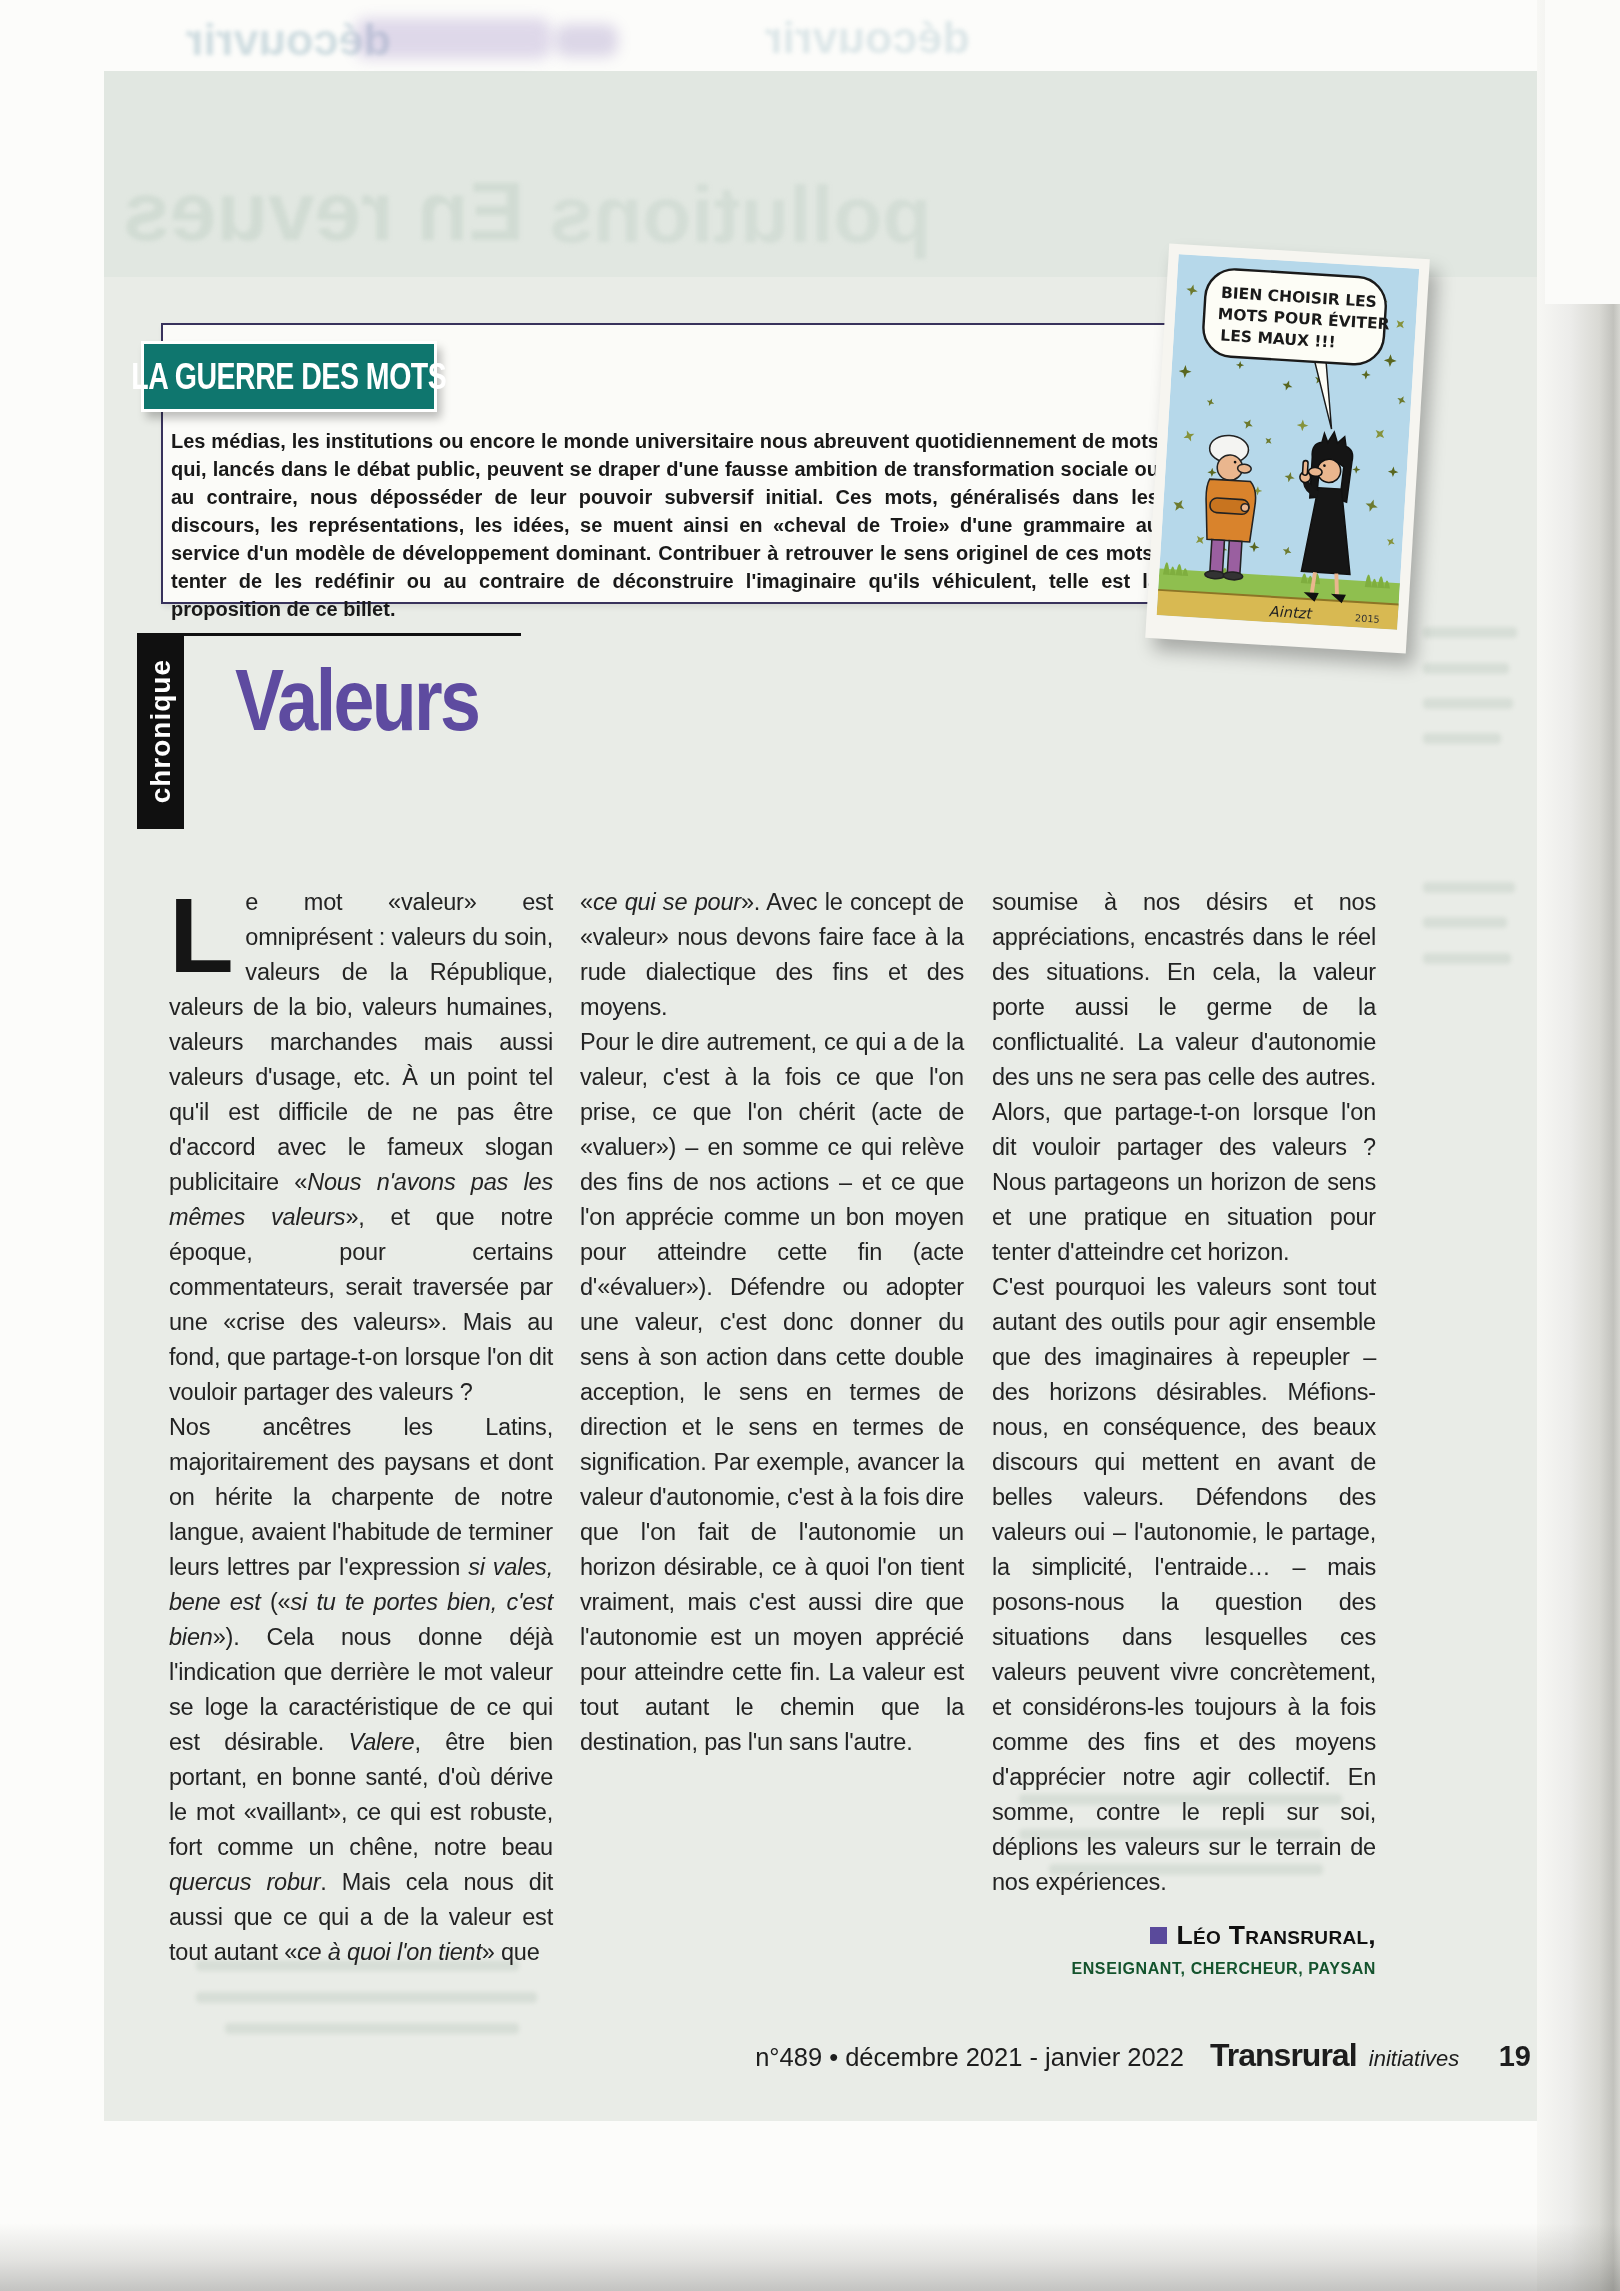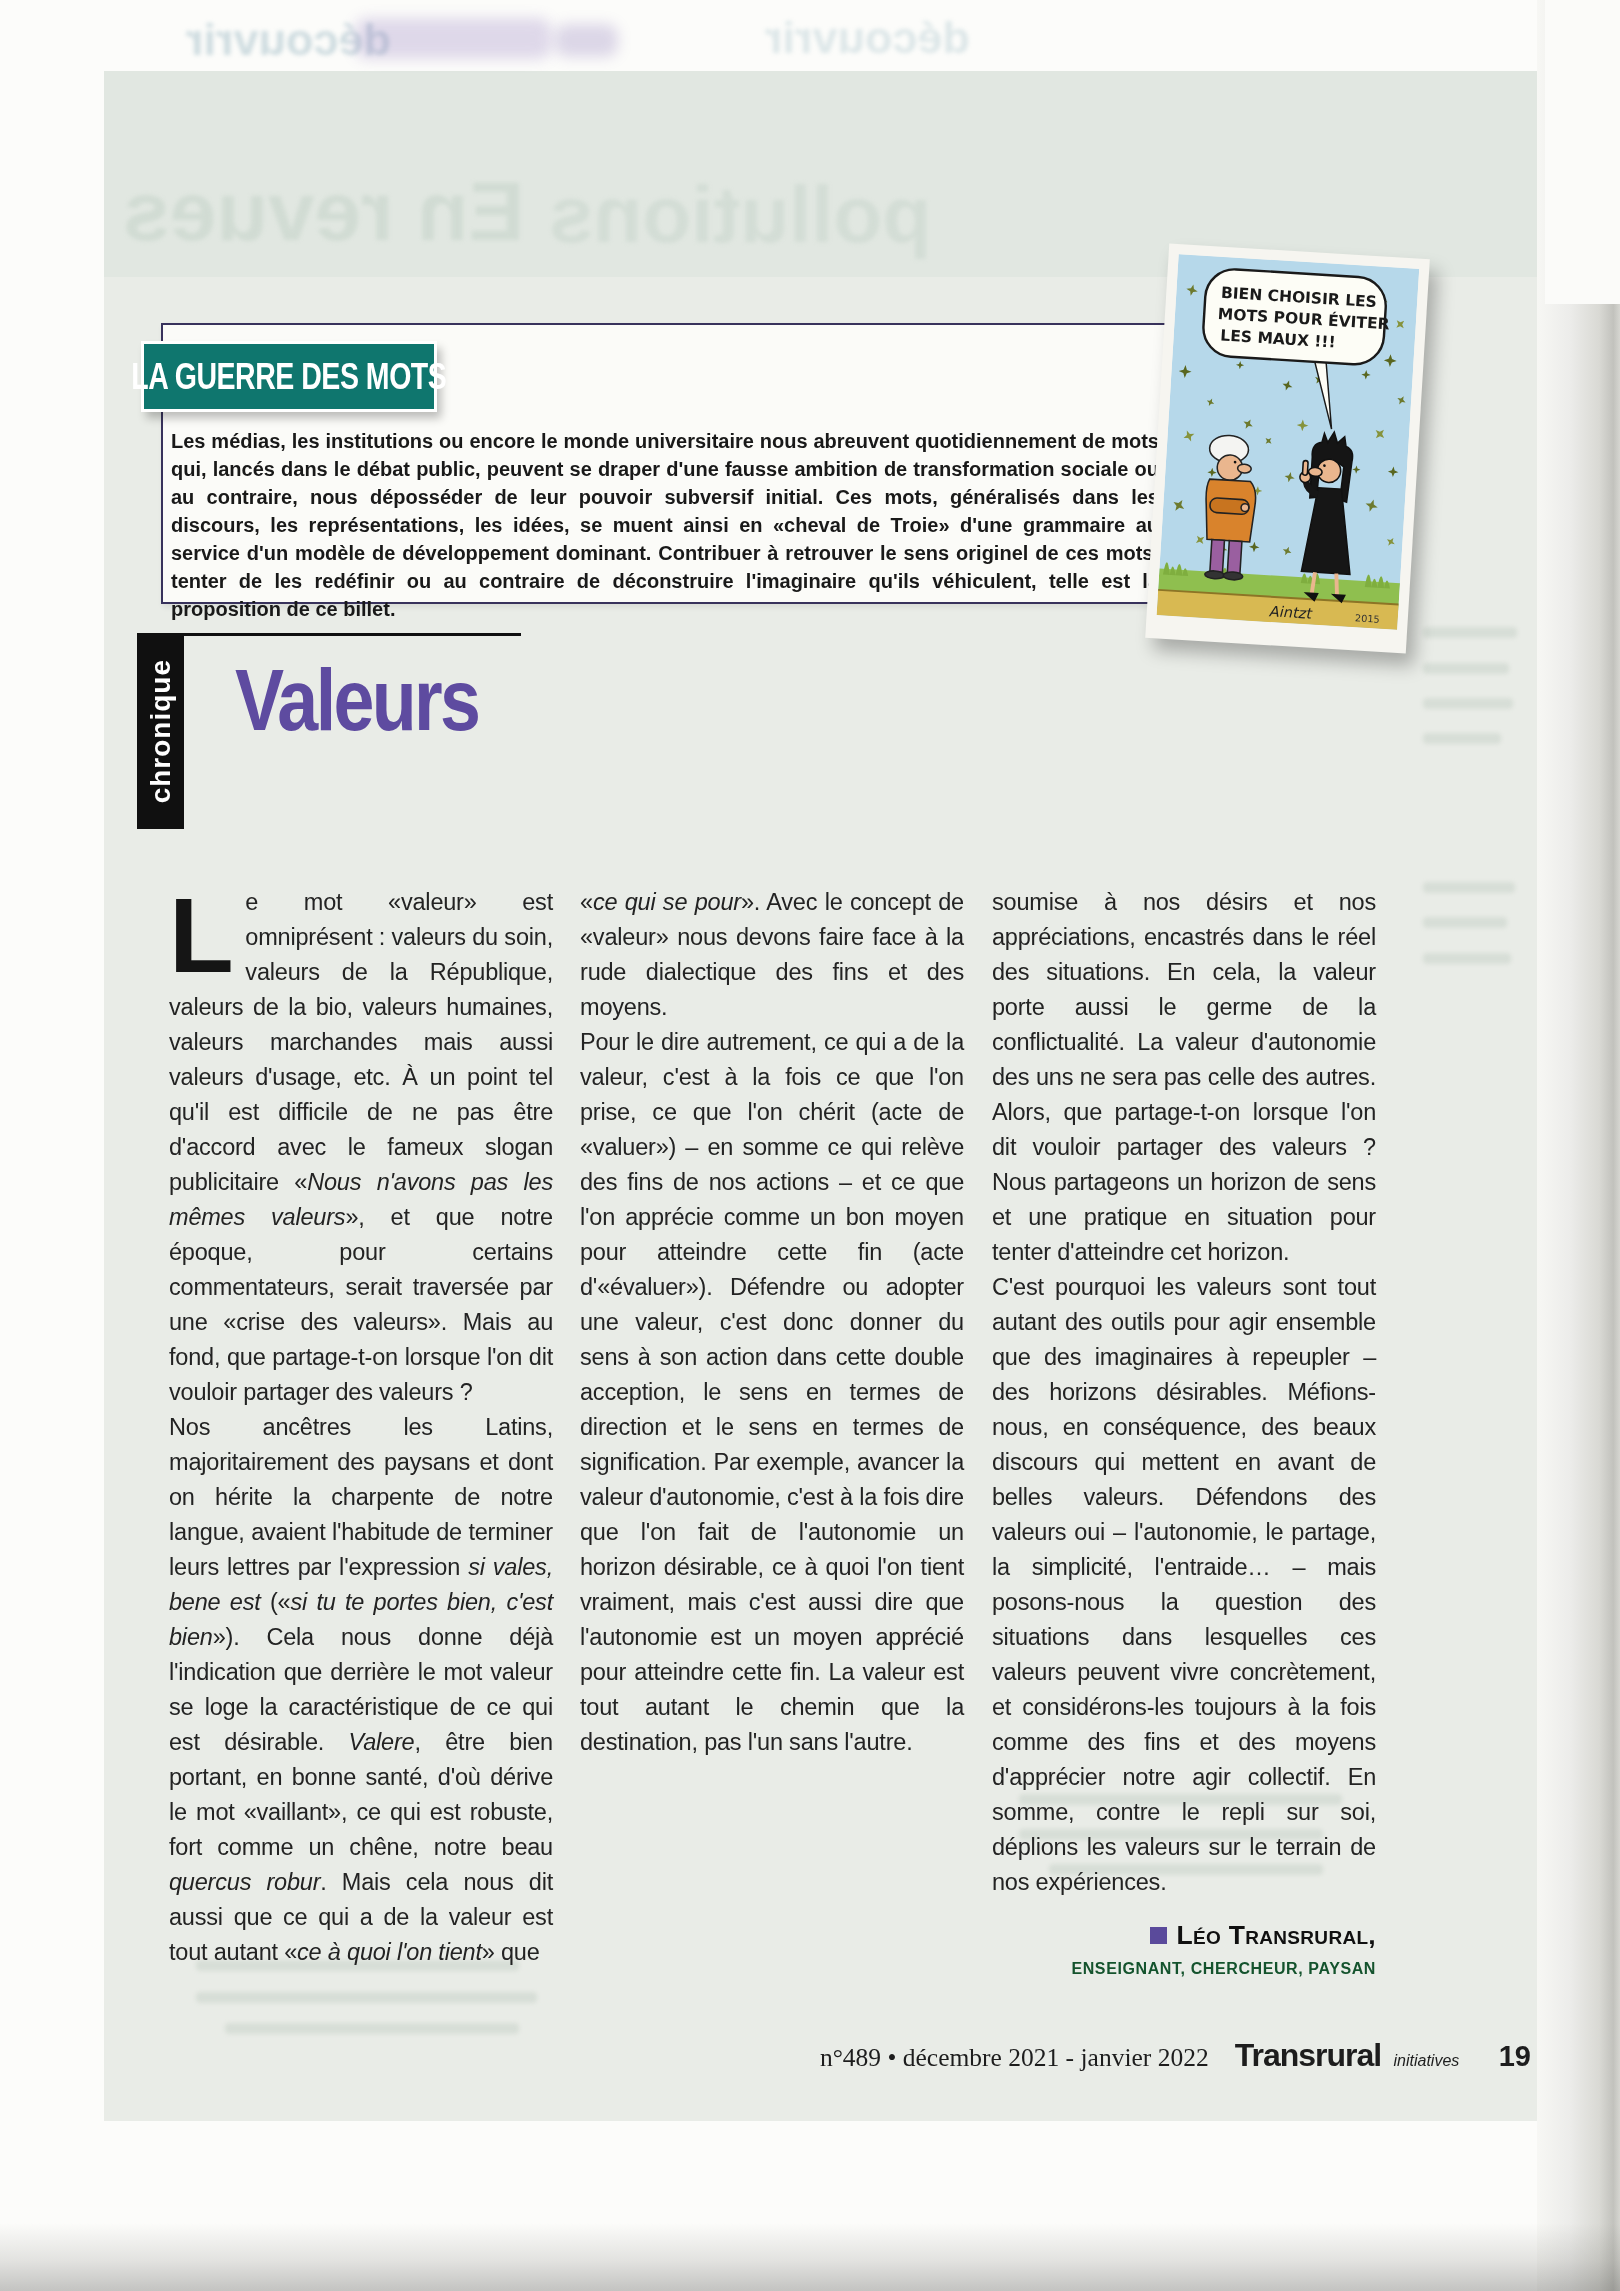--- a/index.html
+++ b/index.html
@@ -57,23 +57,23 @@
   .col1{left:169px;}.col2{left:580px;}.col3{left:992px;}
   .dropcap{float:left;font-size:106px;line-height:80px;font-weight:bold;color:#151515;margin:9.8px 11.8px 0 0;}
   .byline{margin-top:17.6px;text-align:right;}
   .byline .sq{display:inline-block;width:16.7px;height:16.7px;background:#5a4a9b;margin-right:9.8px;}
   .byline .name{font-weight:bold;font-variant:small-caps;font-size:26.5px;color:#101010;letter-spacing:0.3px;}
   .byline-role{text-align:right;font-weight:bold;font-size:16px;letter-spacing:0.6px;
       text-transform:uppercase;color:#14532d;margin-top:3.9px;line-height:23.5px;}
 
   
   .footer{position:absolute;left:588px;top:2037px;width:943px;text-align:right;color:#1d1d1d;white-space:nowrap;}
-  .f-issue{font-size:25.5px;font-family:Liberation Serif, serif;}
+  .f-issue{font-size:25.5px;}
   .f-mag{font-size:32px;font-weight:bold;letter-spacing:-1px;margin-left:21.6px;}
-  .f-sub{font-size:16px;font-style:italic;margin-left:7.8px;}
+  .f-sub{font-size:22px;font-style:italic;margin-left:7.8px;}
   .f-page{font-size:29px;font-weight:bold;margin-left:35px;}
 
   
   .edge-label-wrap{position:absolute;left:1545px;top:0;width:75px;height:304px;background:#fbfbf9;}
 </style>
 </head>
 <body>
 
 <div id="page">
 

